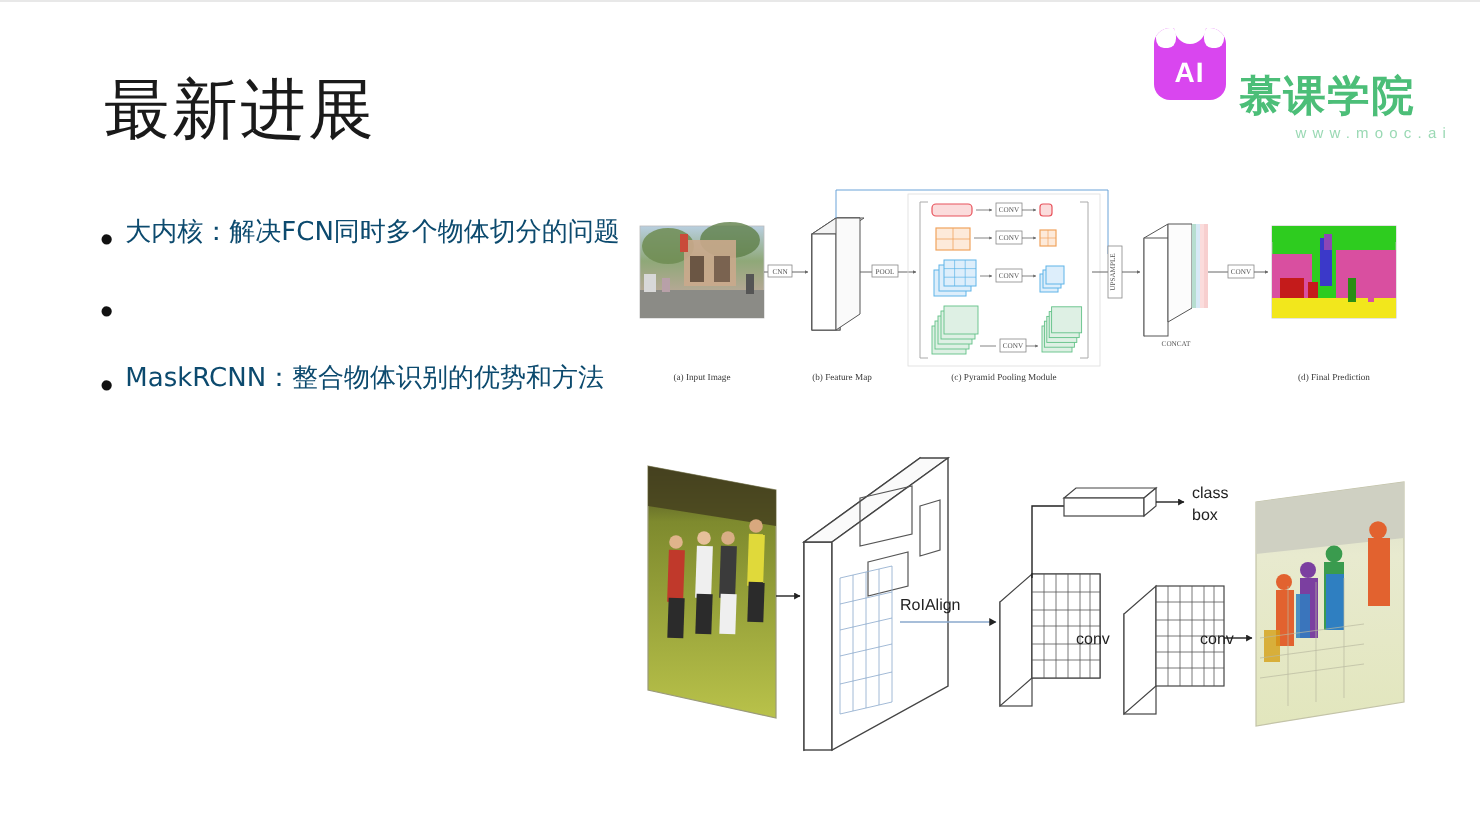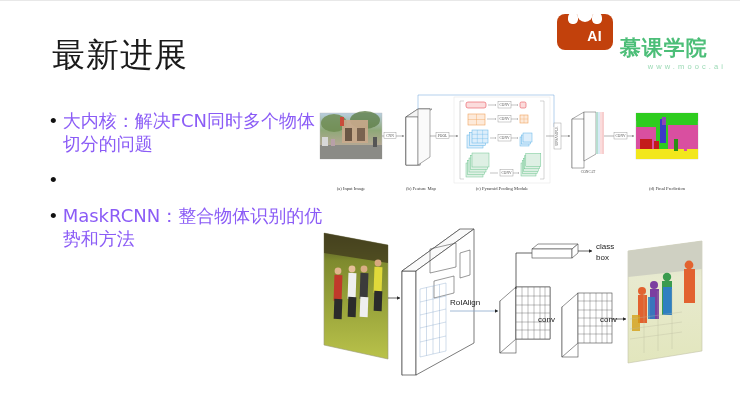--- a/index.html
+++ b/index.html
@@ -6,23 +6,23 @@
   body{
     width:740px;height:418px;background:#ffffff;
     font-family:"Liberation Sans","DejaVu Sans",sans-serif;
     overflow:hidden;position:relative;
   }
   .slide{position:absolute;inset:0;background:#fff;border-top:1px solid #e8e8e8;}
 
   
   .logo{position:absolute;top:13px;right:14px;display:flex;align-items:flex-start;}
   .logo-mark{
-    width:36px;height:36px;border-radius:8px;background:#c2410c;
+    width:36px;height:36px;border-radius:8px;background:#d946ef;
     position:relative;display:flex;align-items:flex-end;justify-content:center;
-    overflow:hidden;flex:0 0 auto;padding-left:20px;
+    overflow:hidden;flex:0 0 auto;
   }
   .logo-mark .notch{
     position:absolute;top:-9px;left:50%;transform:translateX(-50%);
     width:16px;height:17px;background:#ffffff;border-radius:50%;
   }
   .logo-mark .notch:before,.logo-mark .notch:after{
     content:"";position:absolute;top:7px;width:10px;height:12px;background:#ffffff;border-radius:50% 50% 40% 40%;
   }
   .logo-mark .notch:before{left:-9px;}
   .logo-mark .notch:after{right:-9px;}
@@ -39,21 +39,21 @@
   .title{
     position:absolute;left:52px;top:32px;font-size:33px;color:#1a1a1a;
     font-family:"DejaVu Sans","Liberation Sans",sans-serif;letter-spacing:1px;
   }
 
   
   .bullets{position:absolute;left:50px;top:108px;width:280px;}
   .bullet{display:flex;margin-bottom:12px;}
   .bullet .dot{font-size:19px;line-height:1.28;color:#111;margin-right:6px;}
   .bullet .txt{
-    font-size:18px;line-height:1.3;color:#8b5cf6;
+    font-size:13px;line-height:1.3;color:#0c4a6e;
     font-family:"DejaVu Sans","Liberation Sans",sans-serif;
   }
 
   
   .fig-pspnet{position:absolute;left:318px;top:86px;width:382px;height:108px;}
   .fig-maskrcnn{position:absolute;left:310px;top:222px;width:400px;height:164px;}
   .fig-pspnet svg,.fig-maskrcnn svg{display:block;width:100%;height:100%;}
   .cap{font-size:4.6px;fill:#3a3a3a;font-family:"Liberation Serif",serif;}
   .lbl{font-size:3.6px;fill:#555;font-family:"Liberation Serif",serif;}
   .lbl2{font-size:8px;fill:#222;font-family:"Liberation Sans",sans-serif;}

